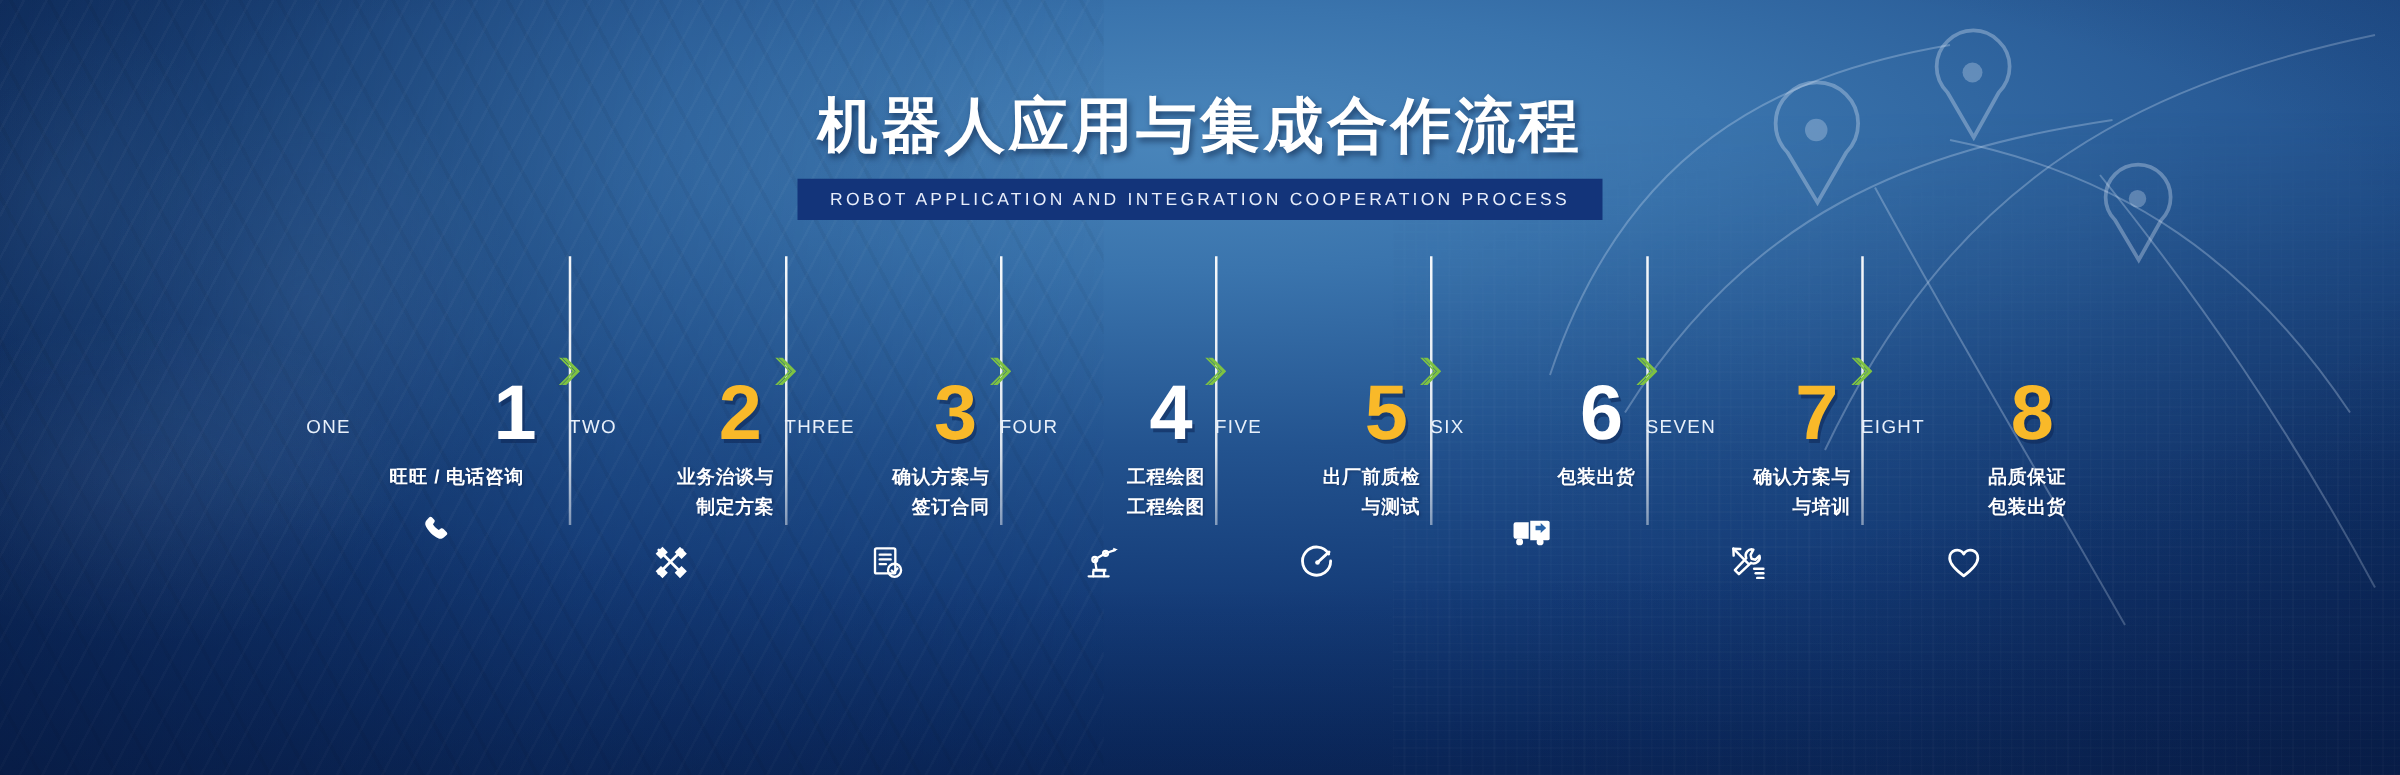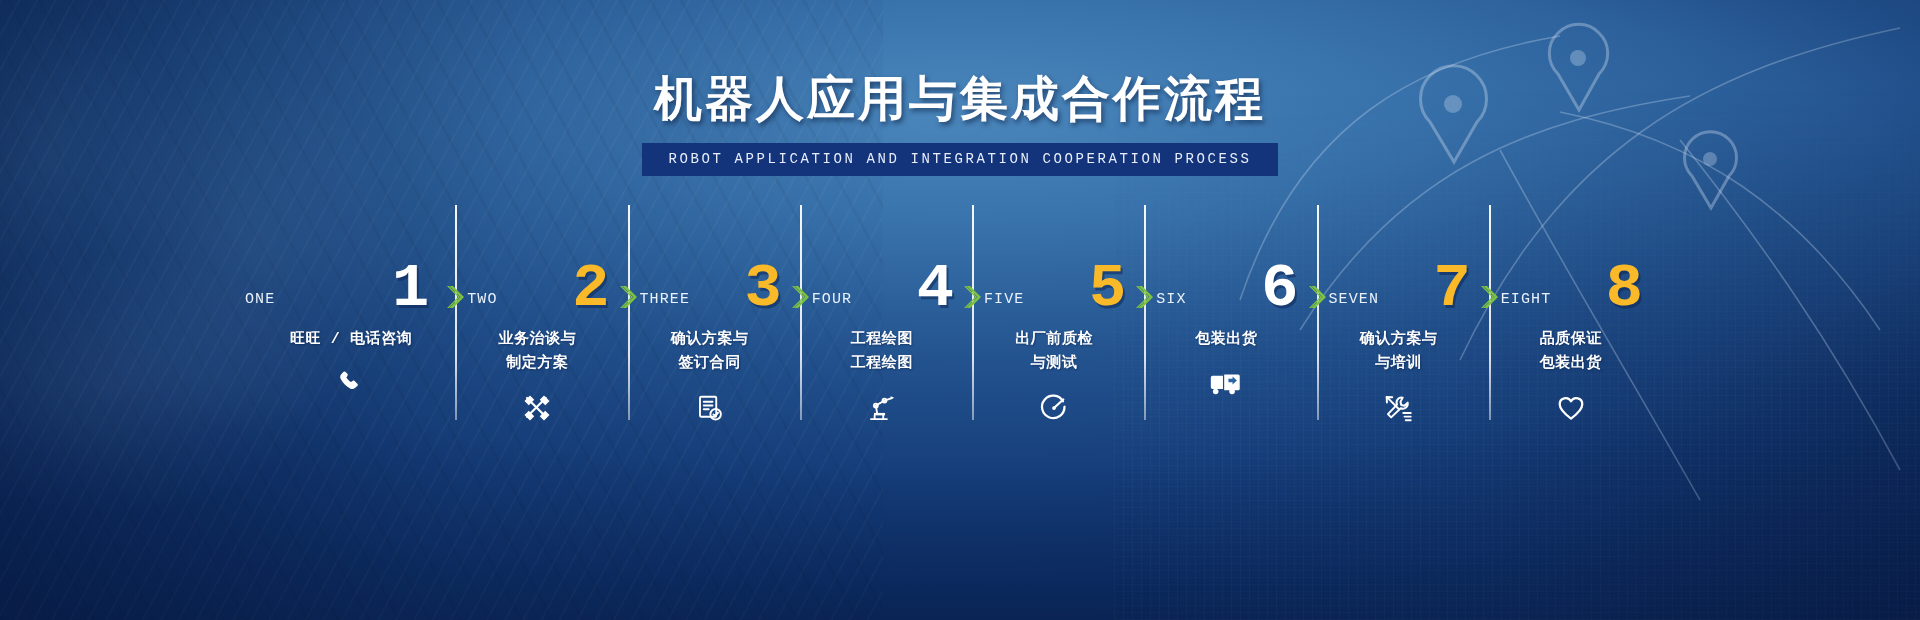--- a/index.html
+++ b/index.html
@@ -6,21 +6,20 @@
   body{
     width:1920px;height:620px;overflow:hidden;
     font-family:"Liberation Sans","DejaVu Sans",sans-serif;
     background:#0b2a63;
   }
 
   
   .banner{
     position:relative;width:1920px;height:620px;overflow:hidden;
     background:#123a7a;
-    font-family:Liberation Mono, monospace;
   }
 
   
   .bg-base{
     position:absolute;inset:0;
     background:
       radial-gradient(120% 95% at 50% 18%, #4a86bb 0%, #3a74ad 18%, #23538f 42%, #143b77 64%, #0c2c63 82%, #081f4d 100%);
   }
   .bg-photo-left{
     position:absolute;left:0;top:0;width:46%;height:100%;
@@ -81,36 +80,36 @@
   }
   
   .divider{
     position:absolute;left:0;top:-45px;width:2px;height:215px;
     background:linear-gradient(to bottom, rgba(255,255,255,.95) 0%, rgba(255,255,255,.85) 70%, rgba(255,255,255,.45) 100%);
   }
   .chev{
     position:absolute;left:-8px;top:36px;width:17px;height:22px;
   }
   .step-head{
-    position:relative;height:62px;
+    position:relative;height:62px;margin-top:42px;
   }
   .ord{
-    position:absolute;left:12px;bottom:4px;
+    position:absolute;left:0;bottom:4px;
     font-size:15px;color:#e9f1fb;letter-spacing:1.1px;font-weight:400;
   }
   .num{
     position:absolute;right:18px;bottom:-8px;
     font-size:62px;font-weight:bold;line-height:1;
     letter-spacing:0;
     text-shadow:2px 3px 0 rgba(13,38,86,.55);
   }
   .num.white{color:#ffffff;}
   .num.gold{color:#f9b929;}
   .label{
-    margin-top:16px;text-align:center;padding-right:8px;
+    margin-top:16px;text-align:right;padding-right:8px;
     font-size:15px;font-weight:bold;color:#ffffff;line-height:1.62;
     letter-spacing:.6px;
     text-shadow:1px 1px 2px rgba(8,28,70,.5);
   }
   .icon{
     margin-top:16px;text-align:center;padding-right:8px;
   }
   .icon svg{display:inline-block;}
 
   

